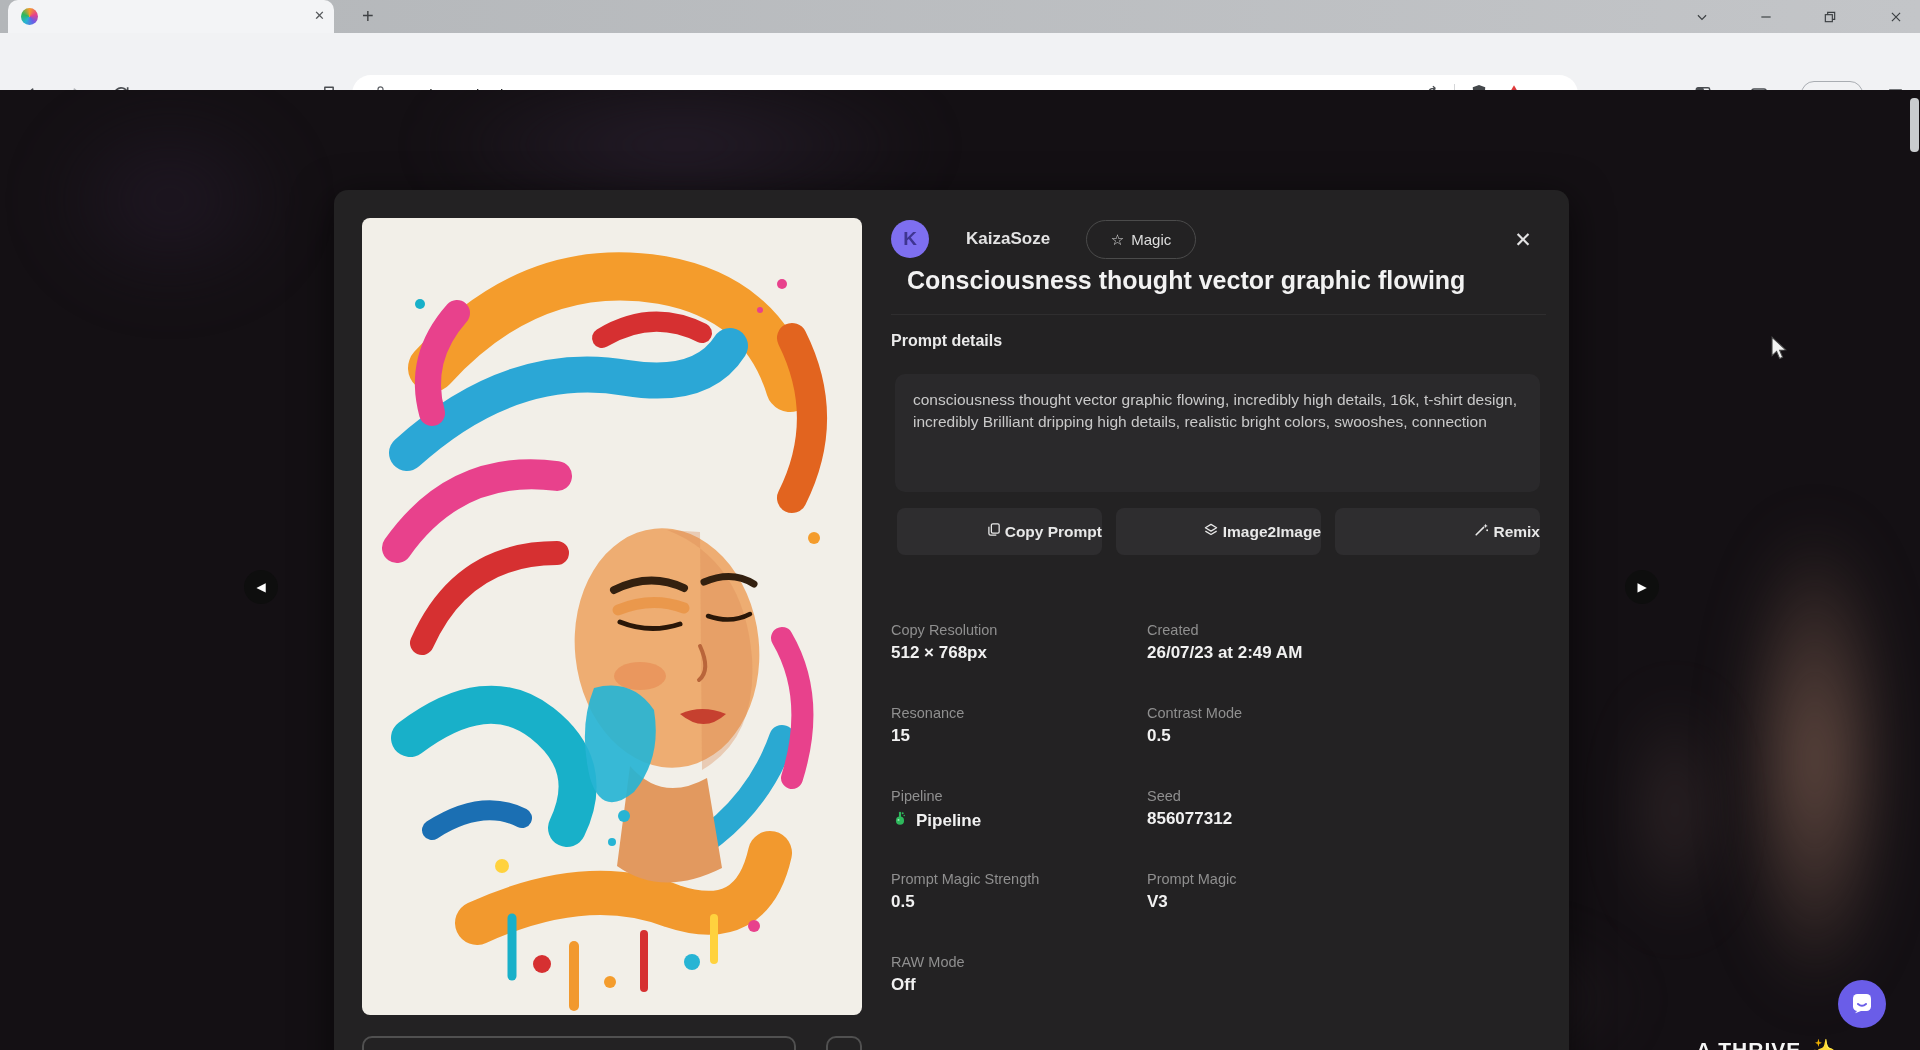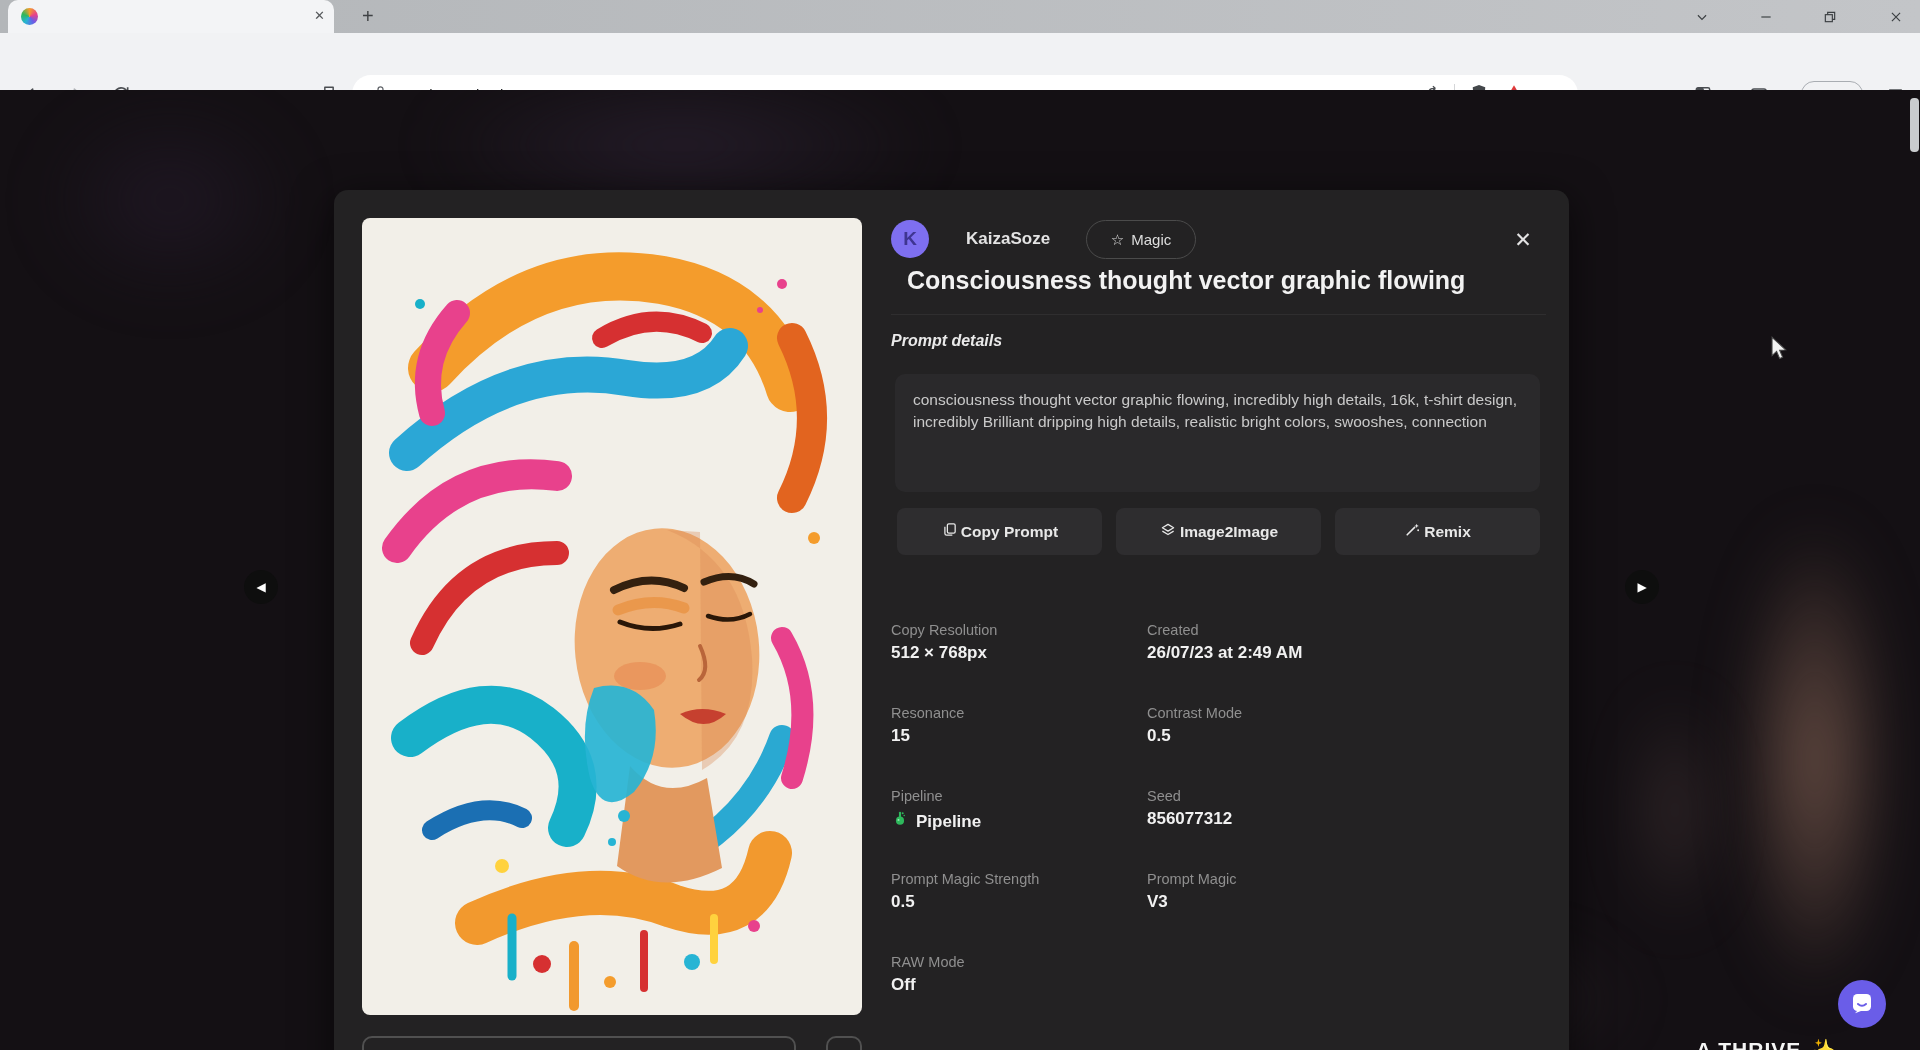--- a/index.html
+++ b/index.html
@@ -48,32 +48,32 @@
             background:#7e6ff0; color:#3f3591; font-size:19px; font-weight:bold;
             display:flex; align-items:center; justify-content:center; }
   #author-name { left:632px; top:39px; font-size:17px; font-weight:600; color:#e3e3e3; }
   #follow-btn { left:752px; top:30px; width:110px; height:39px; border:1px solid #4b4b4b;
                 border-radius:20px; color:#dedede; font-size:15px; display:flex;
                 align-items:center; justify-content:center; gap:7px; background:transparent; }
   #modal-close { left:1174px; top:35px; width:30px; height:30px; font-size:21px; color:#e3e3e3;
                  display:flex; align-items:center; justify-content:center; }
   #gen-title { left:557px; top:76px; width:660px; font-size:25px; font-weight:bold; color:#f2f2f2;margin-left:16px; }
   #title-divider { left:557px; top:124px; width:655px; height:1px; background:#2f2e2f; }
-  #prompt-heading { left:557px; top:142px; font-size:16px; font-weight:bold; color:#eaeaea;font-style:italic; }
+  #prompt-heading { left:557px; top:142px; font-size:16px; font-weight:bold; color:#eaeaea; }
   #prompt-box { left:561px; top:184px; width:645px; height:118px; background:#2a292b;
                 border-radius:10px; padding:15px 18px; font-size:15.5px; line-height:1.42;
                 color:#c9c9c9; }
   #actions { left:563px; top:318px; width:643px; height:47px; display:flex; gap:14px; }
   .action-btn { flex:1; background:#2e2d2f; border:none; border-radius:8px; color:#e8e8e8;
                 font-size:15.5px; font-weight:600; display:flex; align-items:center;
-                justify-content:center; gap:3px; font-family:inherit; }
+                justify-content:flex-end; gap:3px; font-family:inherit; }
   #details-grid { left:557px; top:432px; width:655px; display:grid;
                   grid-template-columns:256px 1fr; grid-auto-rows:83px; }
   .dlabel { font-size:14.5px; color:#8f8f8f; margin-bottom:5px; }
-  .dvalue { font-size:17px; font-weight:bold; color:#f1f1f1; display:flex; align-items:flex-end; gap:7px; }
+  .dvalue { font-size:17px; font-weight:bold; color:#f1f1f1; display:flex; align-items:center; gap:7px; }
   .ghost-box { border:2px solid #505050; border-radius:10px; background:transparent; }
   #ghost-wide { left:28px; top:846px; width:434px; height:40px; }
   #ghost-small { left:492px; top:846px; width:36px; height:40px; }
 
   
   .nav-circle { width:34px; height:34px; border-radius:50%; background:#0e0e0e; color:#ffffff;
                 display:flex; align-items:center; justify-content:center; font-size:12px; }
   #prev-btn { left:244px; top:480px; }
   #next-btn { left:1625px; top:480px; }
 

